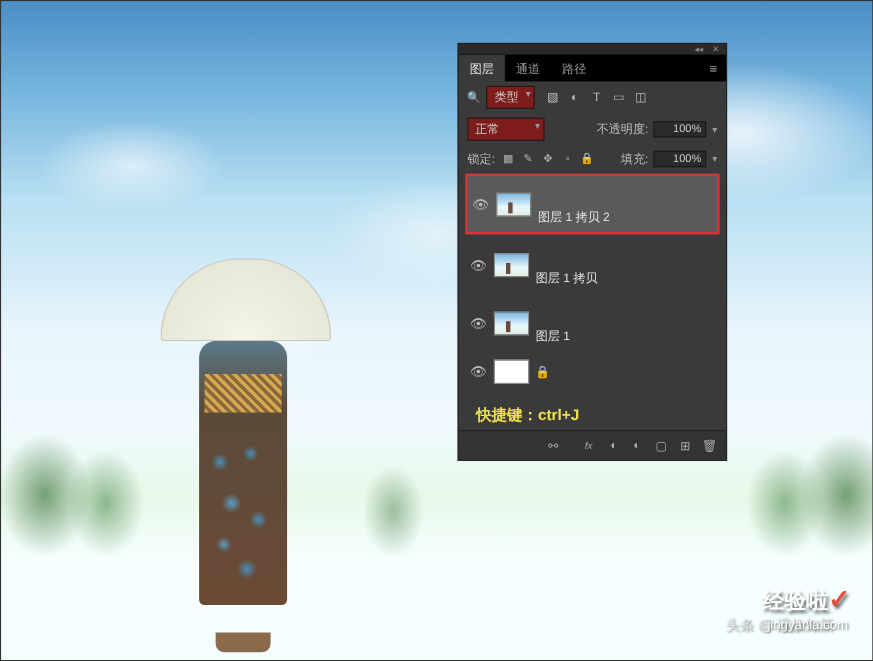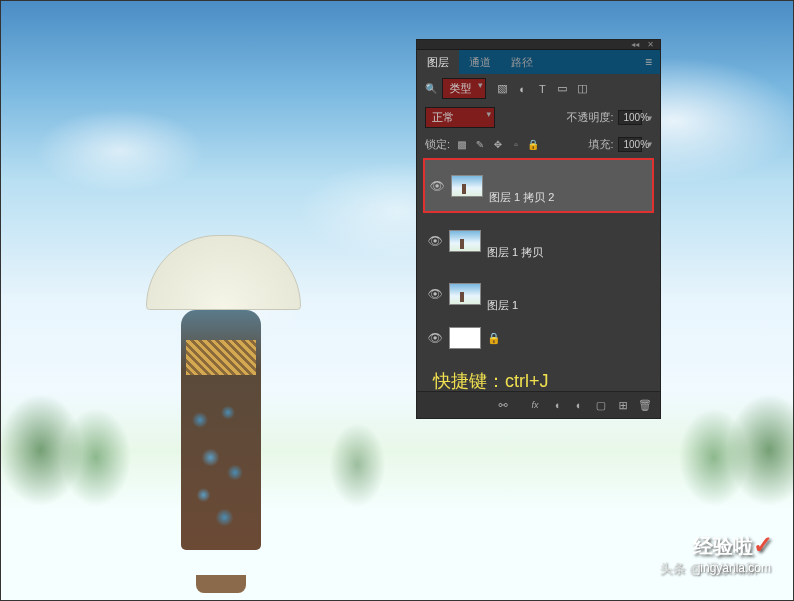--- a/index.html
+++ b/index.html
@@ -120,21 +120,21 @@
     border-bottom: 1px solid #1a1a1a;
     display: flex;
     justify-content: flex-end;
     align-items: center;
     padding-right: 6px;
     gap: 8px;
   }
   .panel-topbar span { font-size: 8px; color: #888; cursor: pointer; }
   .panel-tabs {
     display: flex;
-    background: #0c4a6e;
+    background: #000000;
     height: 24px;
     align-items: center;
   }
   .panel-tab {
     padding: 5px 10px;
     color: #999;
     font-size: 11px;
     cursor: pointer;
   }
   .panel-tab.active {
@@ -184,21 +184,22 @@
     color: #bbb;
     font-size: 11px;
     cursor: pointer;
   }
   .val-box {
     background: #2a2a2a;
     border: 1px solid #1a1a1a;
     color: #ccc;
     padding: 1px 4px;
     font-size: 10px;
-    width: 24px;
+    width: 48px;
+    text-align: right;
   }
   .layer-list {
     flex: 1;
     padding: 2px 6px;
     display: flex;
     flex-direction: column;
     gap: 2px;
     overflow: hidden;
   }
   .layer-item {
@@ -241,22 +242,22 @@
     flex: 1;
     margin-top: 24px;
   }
   .layer-lock {
     color: #999;
     font-size: 11px;
     margin-right: 4px;
   }
   .hint-text {
     color: #f0e050;
-    font-weight: normal;
-    font-size: 18px;
+    font-weight: bold;
+    font-size: 14px;
     padding: 12px 10px 4px 10px;
   }
   .panel-footer {
     display: flex;
     justify-content: flex-end;
     align-items: center;
     gap: 8px;
     padding: 6px 8px;
     background: #333;
     border-top: 1px solid #222;

